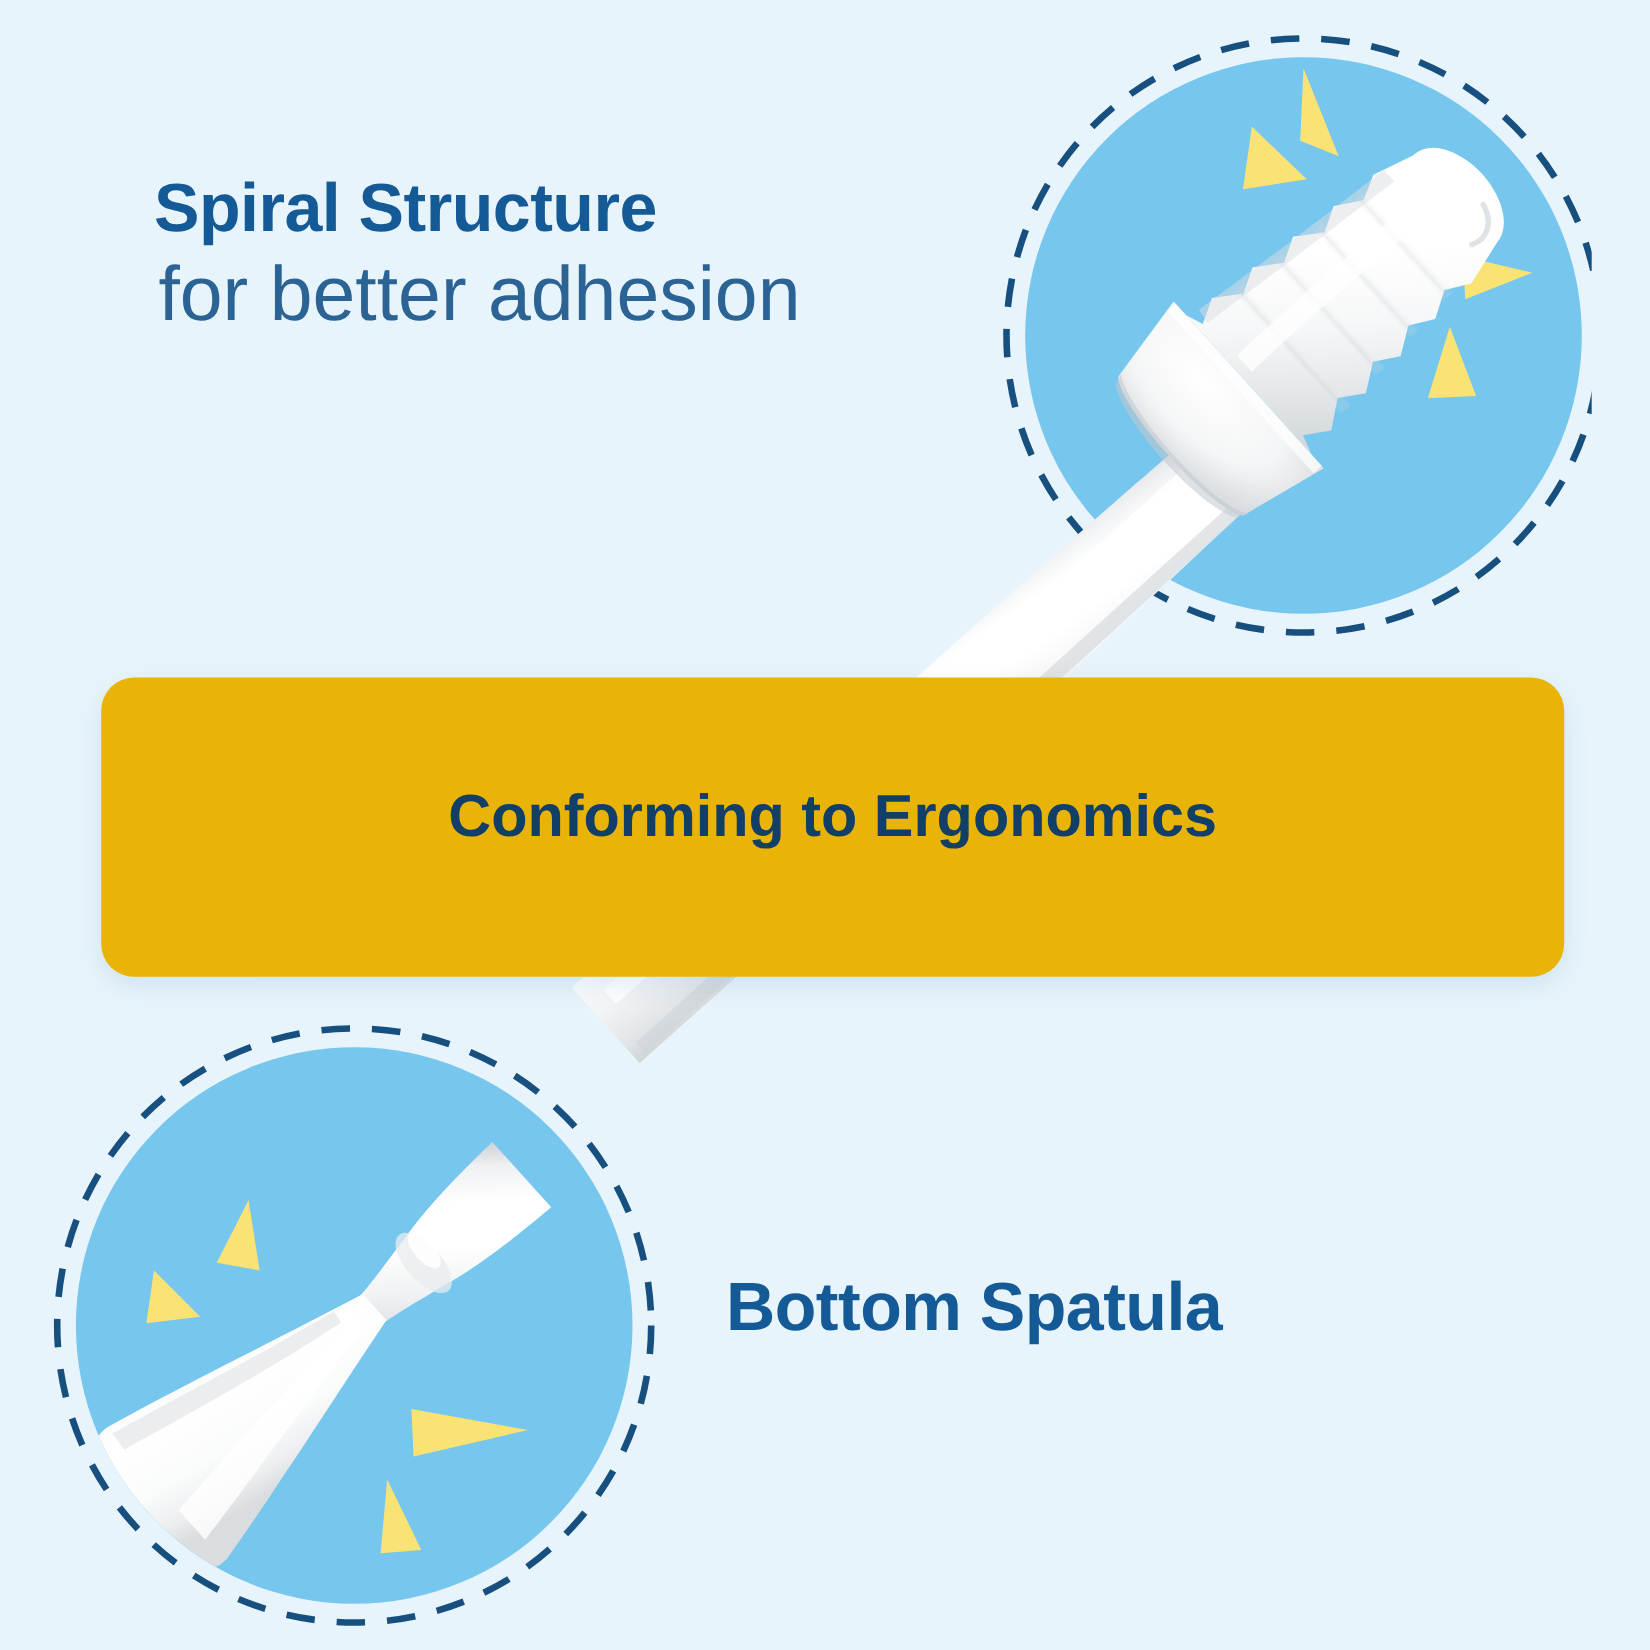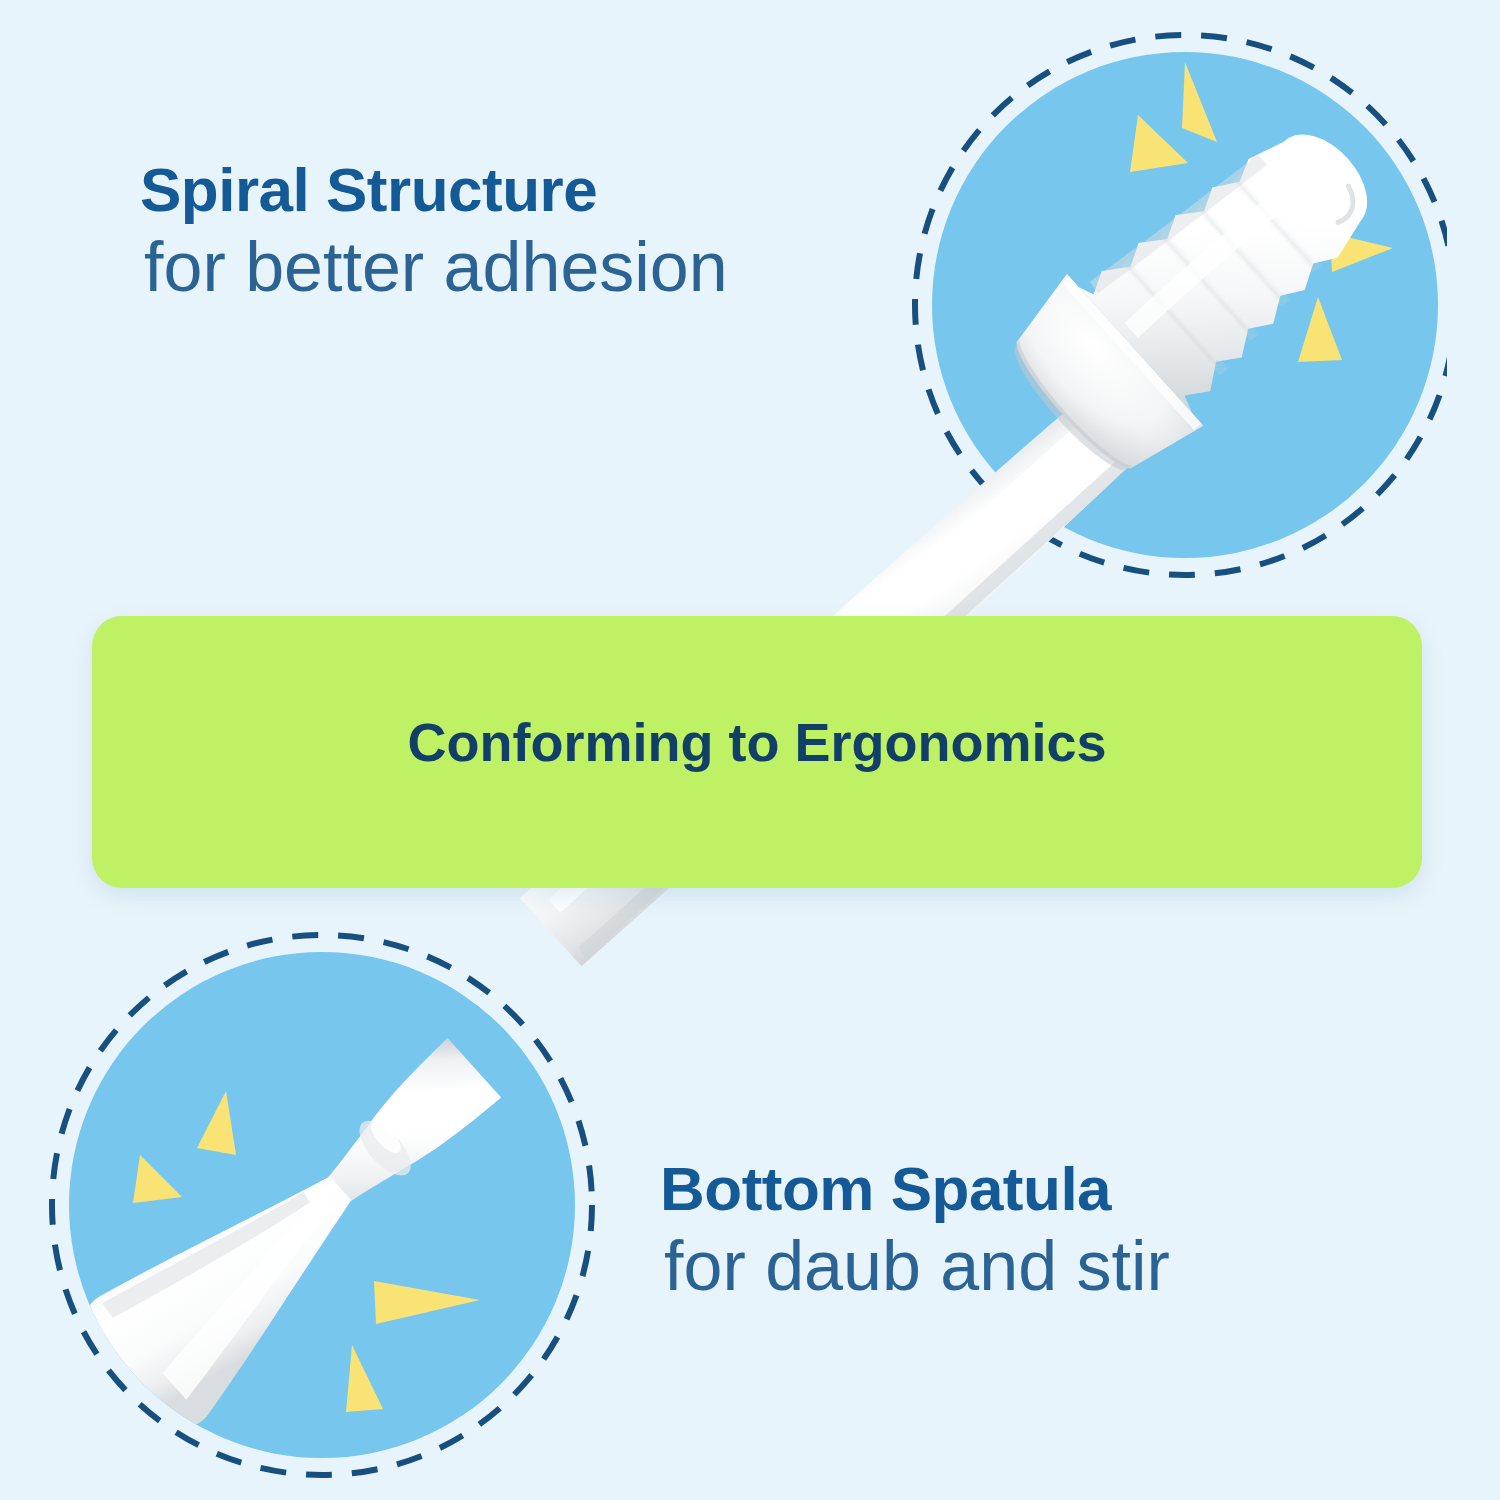--- a/index.html
+++ b/index.html
@@ -63,21 +63,21 @@
     white-space: nowrap;
   }
 
   
   #info-card {
     position: absolute;
     left: 92px;
     top: 616px;
     width: 1330px;
     height: 272px;
-    background: #bef264;
+    background: #eab308;
     border-radius: 30px;
     box-shadow: 0 8px 22px rgba(90,140,180,0.16);
     z-index: 4;
     display: flex;
     flex-direction: column;
     align-items: center;
     justify-content: center;
     box-sizing: border-box;
     padding: 8px 30px 14px 30px;
   }
@@ -288,16 +288,15 @@
     <div class="hl-title">Spiral Structure</div>
     <div class="hl-sub">for better adhesion</div>
   </div>
 
   <div id="info-card">
     <div id="card-title">Conforming to Ergonomics</div>
   </div>
 
   <div class="headline-block headline-bottom">
     <div class="hl-title">Bottom Spatula</div>
-    <div class="hl-sub">for daub and stir</div>
   </div>
 
 </div>
 
 </body></html>

